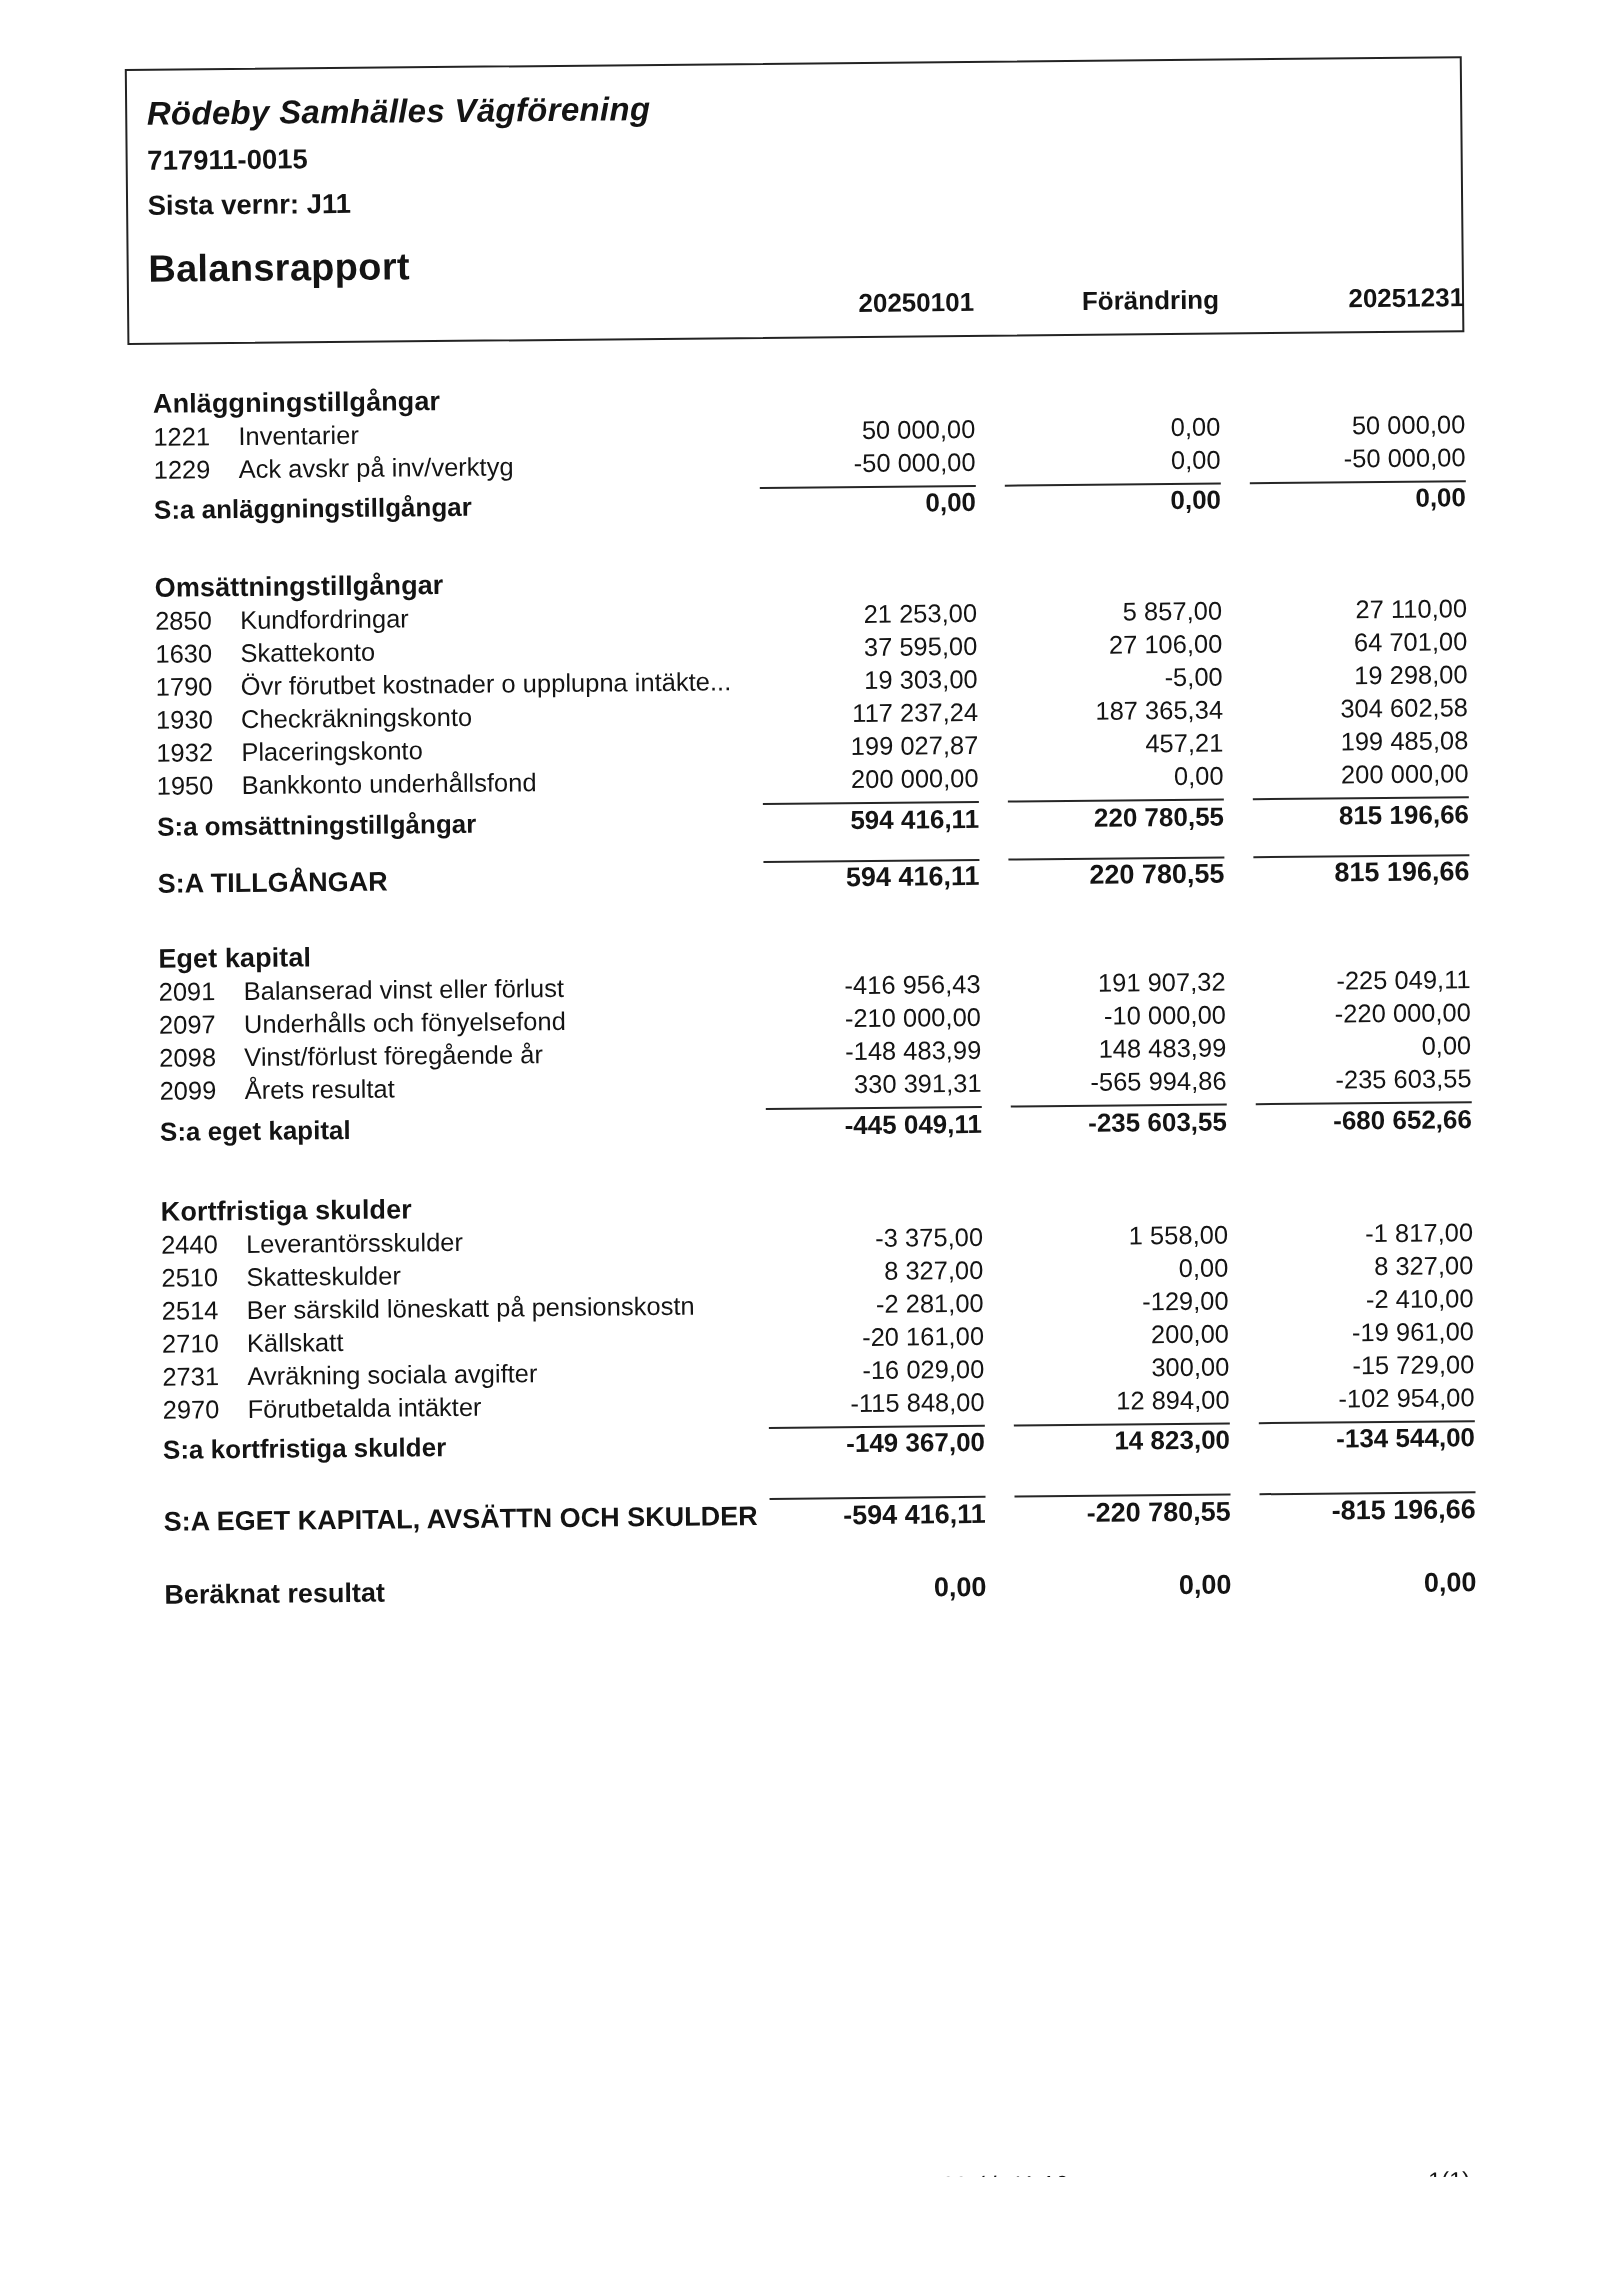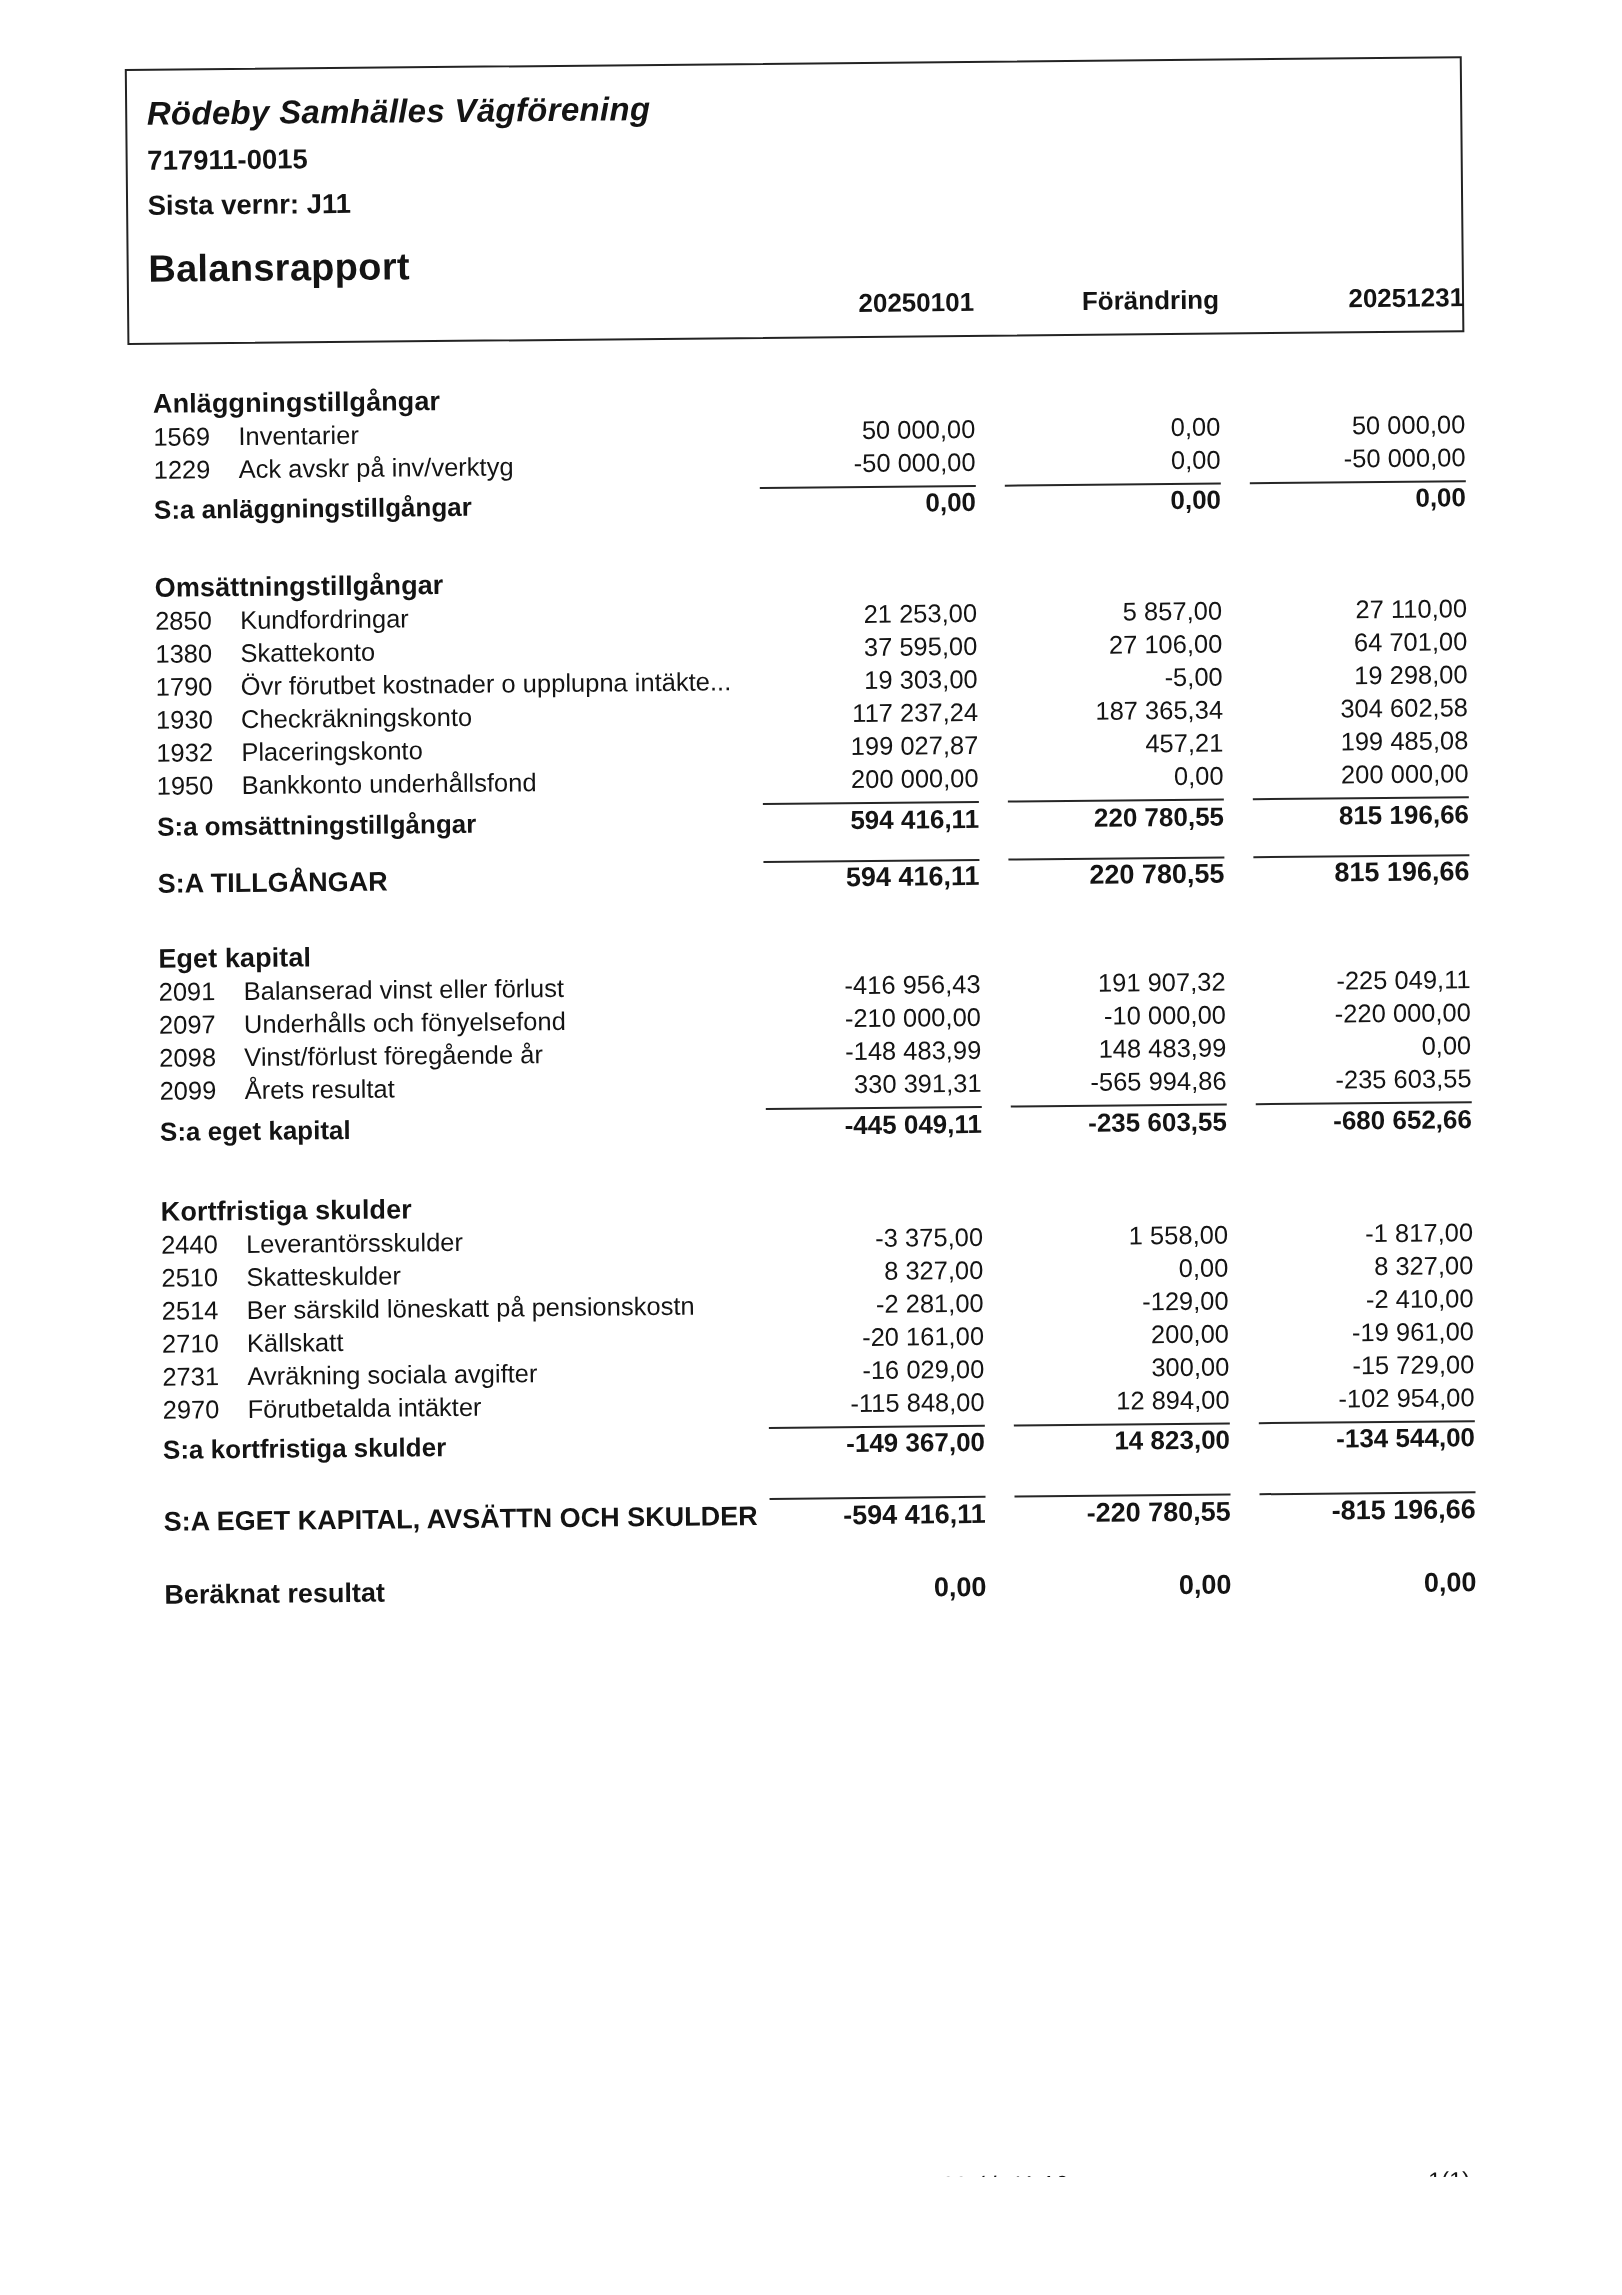--- a/index.html
+++ b/index.html
@@ -62,21 +62,21 @@
       <span class="sp"></span>
       <span class="c1">20250101</span>
       <span class="c2">Förändring</span>
       <span class="c3">20251231</span>
     </div>
 
     <div class="rbody">
         <div class="section">
           <div class="heading mt-s0">Anläggningstillgångar</div>
           <div class="arow cols">
-            <span class="acct">1569</span>
+            <span class="acct">1221</span>
             <span class="name">Inventarier</span>
             <span class="c1">50 000,00</span>
             <span class="c2">0,00</span>
             <span class="c3">50 000,00</span>
           </div>
           <div class="arow cols">
             <span class="acct">1229</span>
             <span class="name">Ack avskr på inv/verktyg</span>
             <span class="c1">-50 000,00</span>
             <span class="c2">0,00</span>
@@ -98,21 +98,21 @@
         <div class="section">
           <div class="heading mt-s1">Omsättningstillgångar</div>
           <div class="arow cols">
             <span class="acct">2850</span>
             <span class="name">Kundfordringar</span>
             <span class="c1">21 253,00</span>
             <span class="c2">5 857,00</span>
             <span class="c3">27 110,00</span>
           </div>
           <div class="arow cols">
-            <span class="acct">1380</span>
+            <span class="acct">1630</span>
             <span class="name">Skattekonto</span>
             <span class="c1">37 595,00</span>
             <span class="c2">27 106,00</span>
             <span class="c3">64 701,00</span>
           </div>
           <div class="arow cols">
             <span class="acct">1790</span>
             <span class="name">Övr förutbet kostnader o upplupna intäkte...</span>
             <span class="c1">19 303,00</span>
             <span class="c2">-5,00</span>

